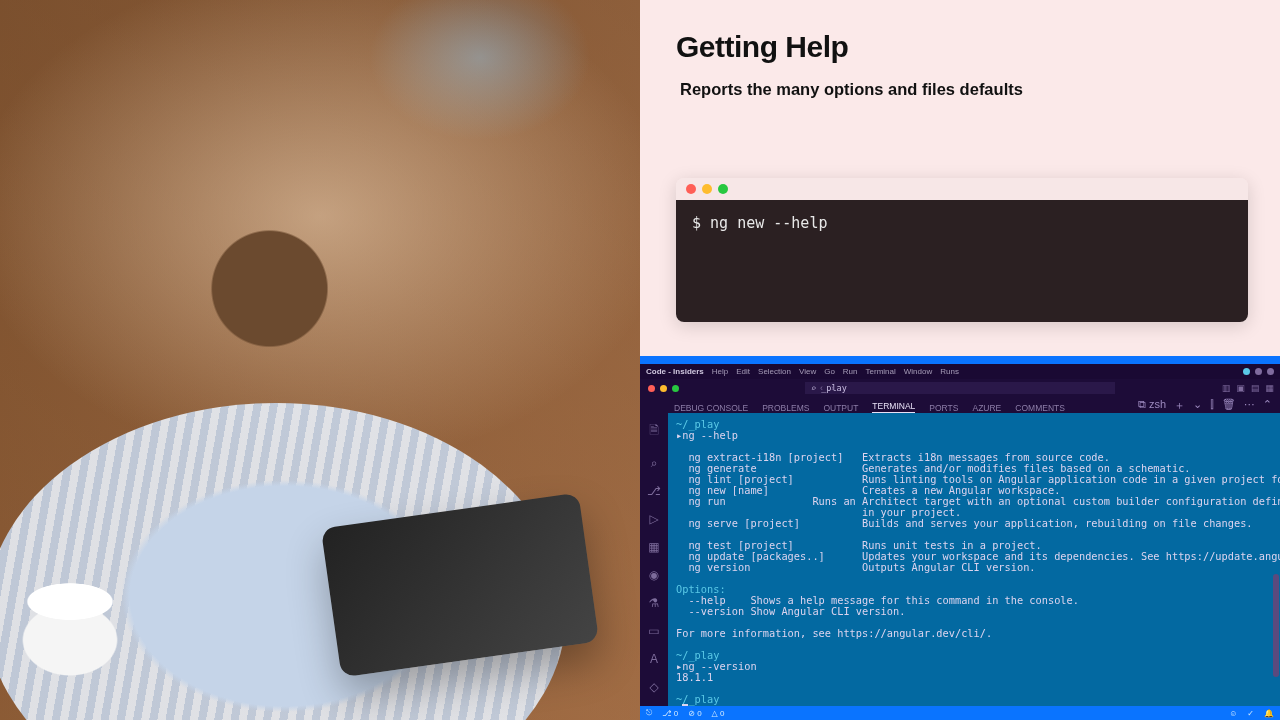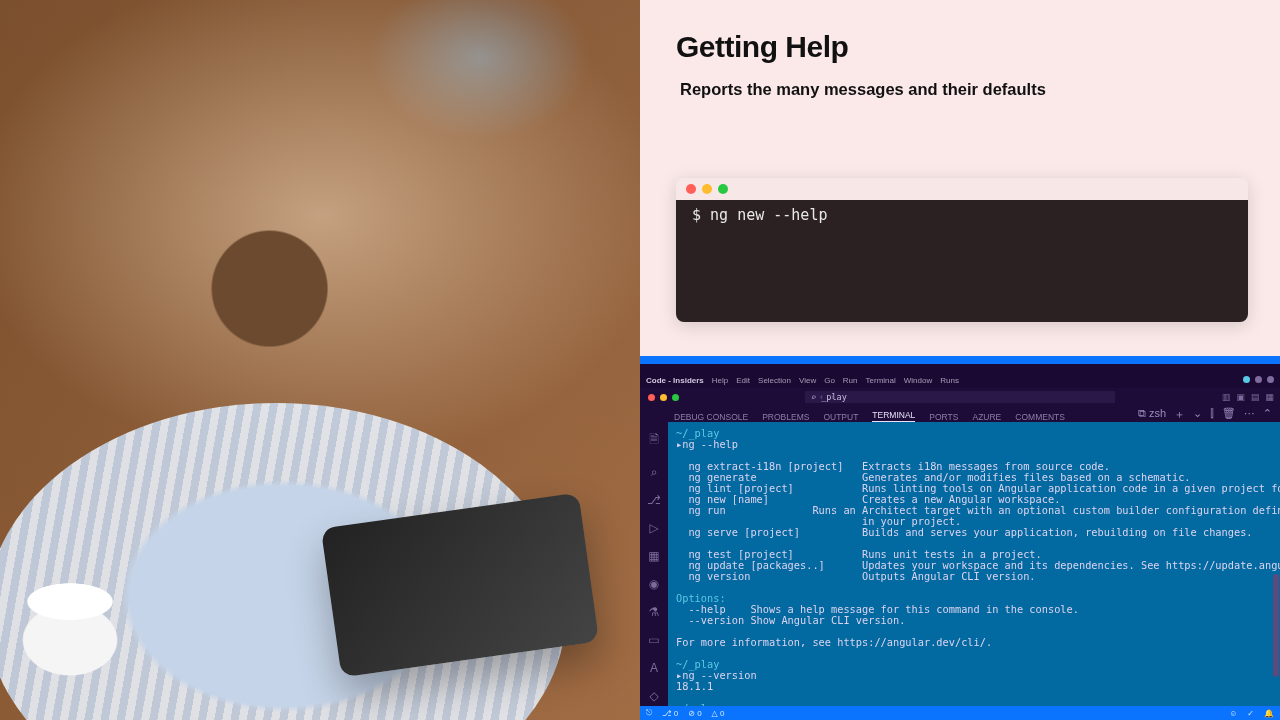--- a/index.html
+++ b/index.html
@@ -31,25 +31,25 @@
 .slide-sub { margin-top:16px; margin-left:4px; }
 .slide-sub .line1 { font-size:18px; font-weight:700; color:#111; }
 .slide-sub .line1 .flag { color:#e6317b; }
 .slide-sub .line2 { margin-top:10px; font-size:16.5px; font-weight:700; color:#111; }
 .term-card { position:absolute; left:36px; right:32px; top:178px; height:144px;
   border-radius:8px; overflow:hidden; box-shadow:0 4px 18px rgba(0,0,0,0.15); }
 .term-titlebar { height:22px; background:#f7e7e7; display:flex; align-items:center; padding-left:10px; gap:6px; }
 .dot { width:10px; height:10px; border-radius:50%; }
 .dot.red{background:#ff5f57}.dot.yellow{background:#febc2e}.dot.green{background:#28c840}
 .term-body { background:#2b2022; height:calc(100% - 22px); color:#e8e8e8;
-  font-family:"SF Mono",Menlo,Consolas,monospace; font-size:15px; padding:6px 16px; }
+  font-family:"SF Mono",Menlo,Consolas,monospace; font-size:15px; padding:14px 16px; }
 .vscode { height:364px; background:#20103a; display:flex; flex-direction:column; position:relative; }
 .vs-top-blue { height:8px; background:#0a74ff; }
-.vs-menubar { height:15px; background:#1a0933; display:flex; align-items:flex-start; gap:8px;
-  font-size:8px; color:#cfc7de; padding:12px 6px; }
+.vs-menubar { height:15px; background:#1a0933; display:flex; align-items:center; gap:8px;
+  font-size:8px; color:#cfc7de; padding:4px 6px; }
 .vs-menubar .appname { font-weight:600; }
 .vs-menubar .menuitem { opacity:.75; }
 .vs-menubar .right-dots { margin-left:auto; display:flex; gap:5px; }
 .vs-menubar .right-dots span { width:7px; height:7px; border-radius:50%; display:inline-block; }
 .vs-hostbar { height:18px; background:#1d0c38; display:flex; align-items:center; justify-content:center;
   position:relative; }
 .vs-hostbar .ctl { position:absolute; left:8px; display:flex; gap:5px; }
 .vs-hostbar .ctl span{ width:7px; height:7px; border-radius:50%; display:inline-block; }
 .vs-hostbar .ctl .r{background:#ff5f57}.vs-hostbar .ctl .y{background:#febc2e}.vs-hostbar .ctl .g{background:#28c840}
 .vs-hostbar .nav { position:absolute; left:180px; color:#7f6b9e; font-size:9px; display:flex; gap:8px; }
@@ -84,21 +84,21 @@
   <div class="person-shape"></div>
   <div class="tablet"></div>
   <div class="cup"></div>
 </div>
 
 <div class="right-col">
 
   <div class="slide">
     <h1>Getting Help</h1>
     <div class="slide-sub">
-      <div class="line2">Reports the many messages and their defaults</div>
+      <div class="line2">Reports the many options and files defaults</div>
     </div>
     <div class="term-card">
       <div class="term-titlebar">
         <span class="dot red"></span>
         <span class="dot yellow"></span>
         <span class="dot green"></span>
       </div>
       <div class="term-body">
         <span>$ ng new --help</span>
       </div>

